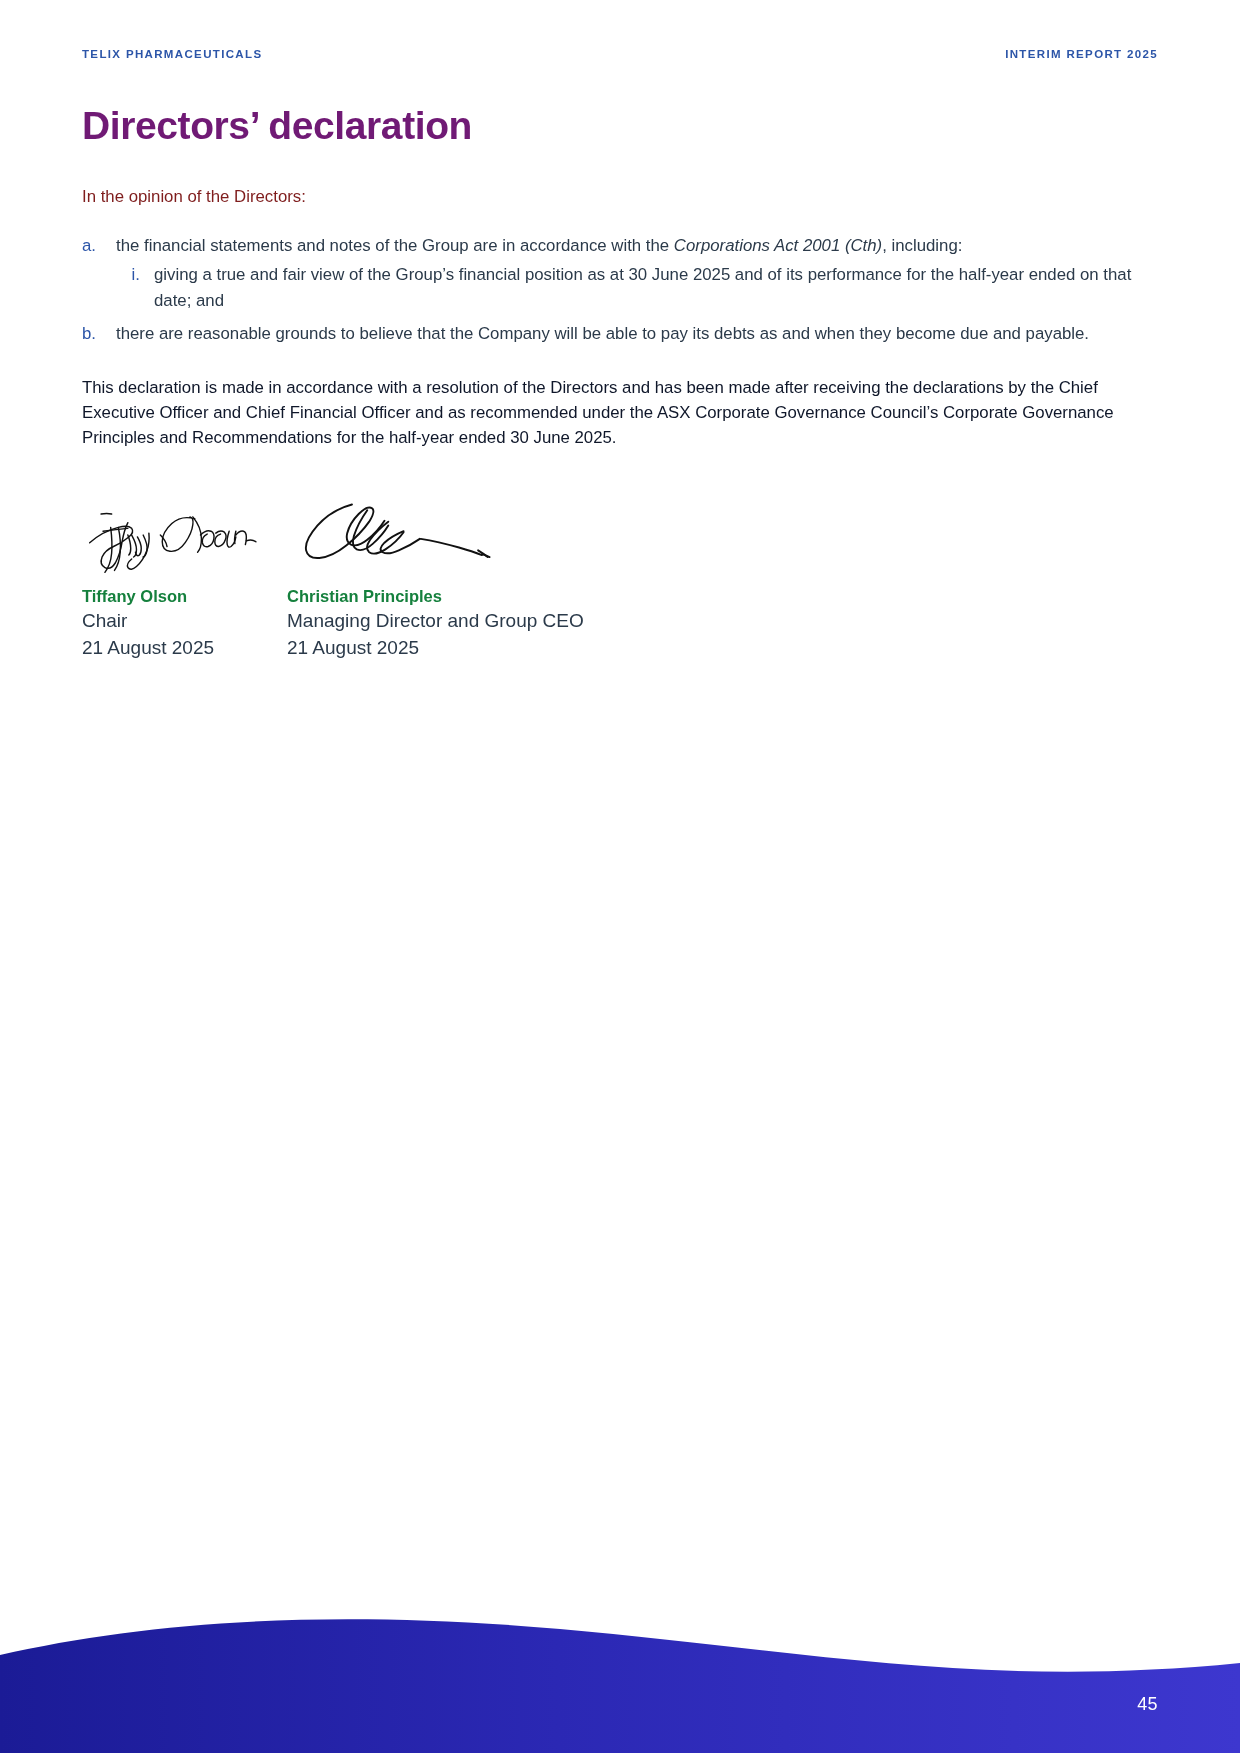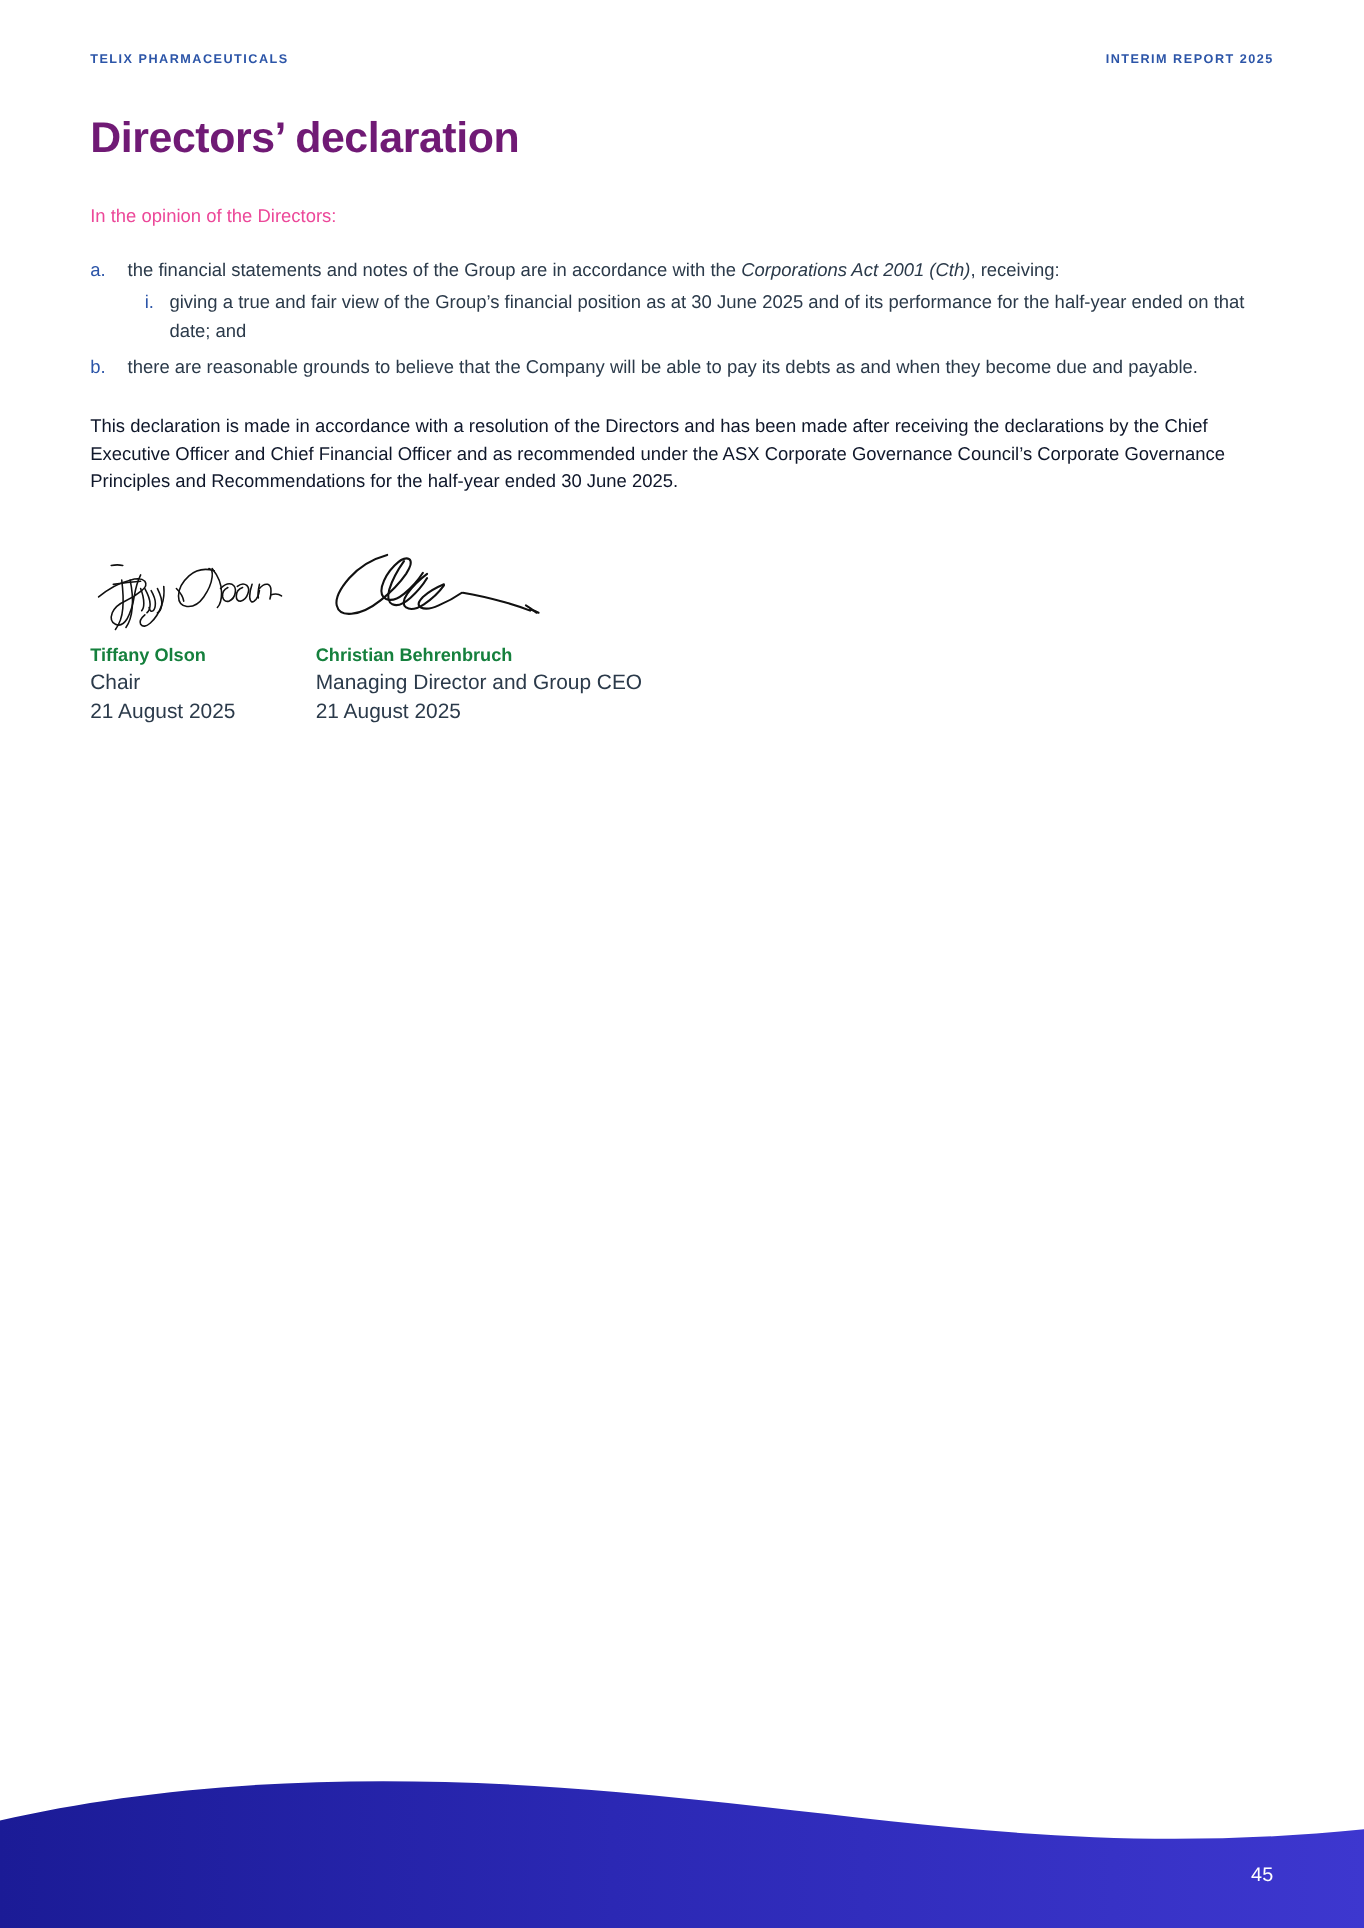--- a/index.html
+++ b/index.html
@@ -54,21 +54,21 @@
     font-weight: 700;
     color: #701a75;
     letter-spacing: -0.4px;
     margin: 0 0 36px 0;
   }
 
   .lead {
     font-size: 16.8px;
     line-height: 1.5;
     margin: 0 0 24px 0;
-    color: #ec4899;
+    color: #7f1d1d;
   }
 
   
   ol.alpha, ol.roman {
     list-style: none;
     margin: 0;
     padding: 0;
   }
 
   ol.alpha > li {
@@ -181,21 +181,21 @@
   <div class="content">
 
     <h1 class="page-title">Directors’ declaration</h1>
 
     <p class="lead">In the opinion of the Directors:</p>
 
     <ol class="alpha">
 
       <li>
         <span class="marker">a.</span>
-        <span><span>the financial statements and notes of the Group are in accordance with the </span><span class="italic">Corporations Act 2001 (Cth)</span><span>, receiving:</span></span>
+        <span><span>the financial statements and notes of the Group are in accordance with the </span><span class="italic">Corporations Act 2001 (Cth)</span><span>, including:</span></span>
 
         <ol class="roman">
           <li>
             <span class="marker">i.</span>
             <span>giving a true and fair view of the Group’s financial position as at 30 June 2025 and of its performance for the half-year ended on that date; and</span>
           </li>
         </ol>
       </li>
 
       <li>
@@ -248,21 +248,21 @@
       </div>
     </div>
 
     <div class="names-row">
       <div class="name-col-1">
         <div class="person-name">Tiffany Olson</div>
         <div class="person-role">Chair</div>
         <div class="person-date">21 August 2025</div>
       </div>
       <div class="name-col-2">
-        <div class="person-name">Christian Behrenbruch</div>
+        <div class="person-name">Christian Principles</div>
         <div class="person-role">Managing Director and Group CEO</div>
         <div class="person-date">21 August 2025</div>
       </div>
     </div>
 
   </div>
 
   <svg class="footer-wave" viewBox="0 0 1240 150" preserveAspectRatio="none" xmlns="http://www.w3.org/2000/svg">
     <defs>
       <linearGradient id="waveGrad" x1="0" y1="0" x2="1" y2="0">

